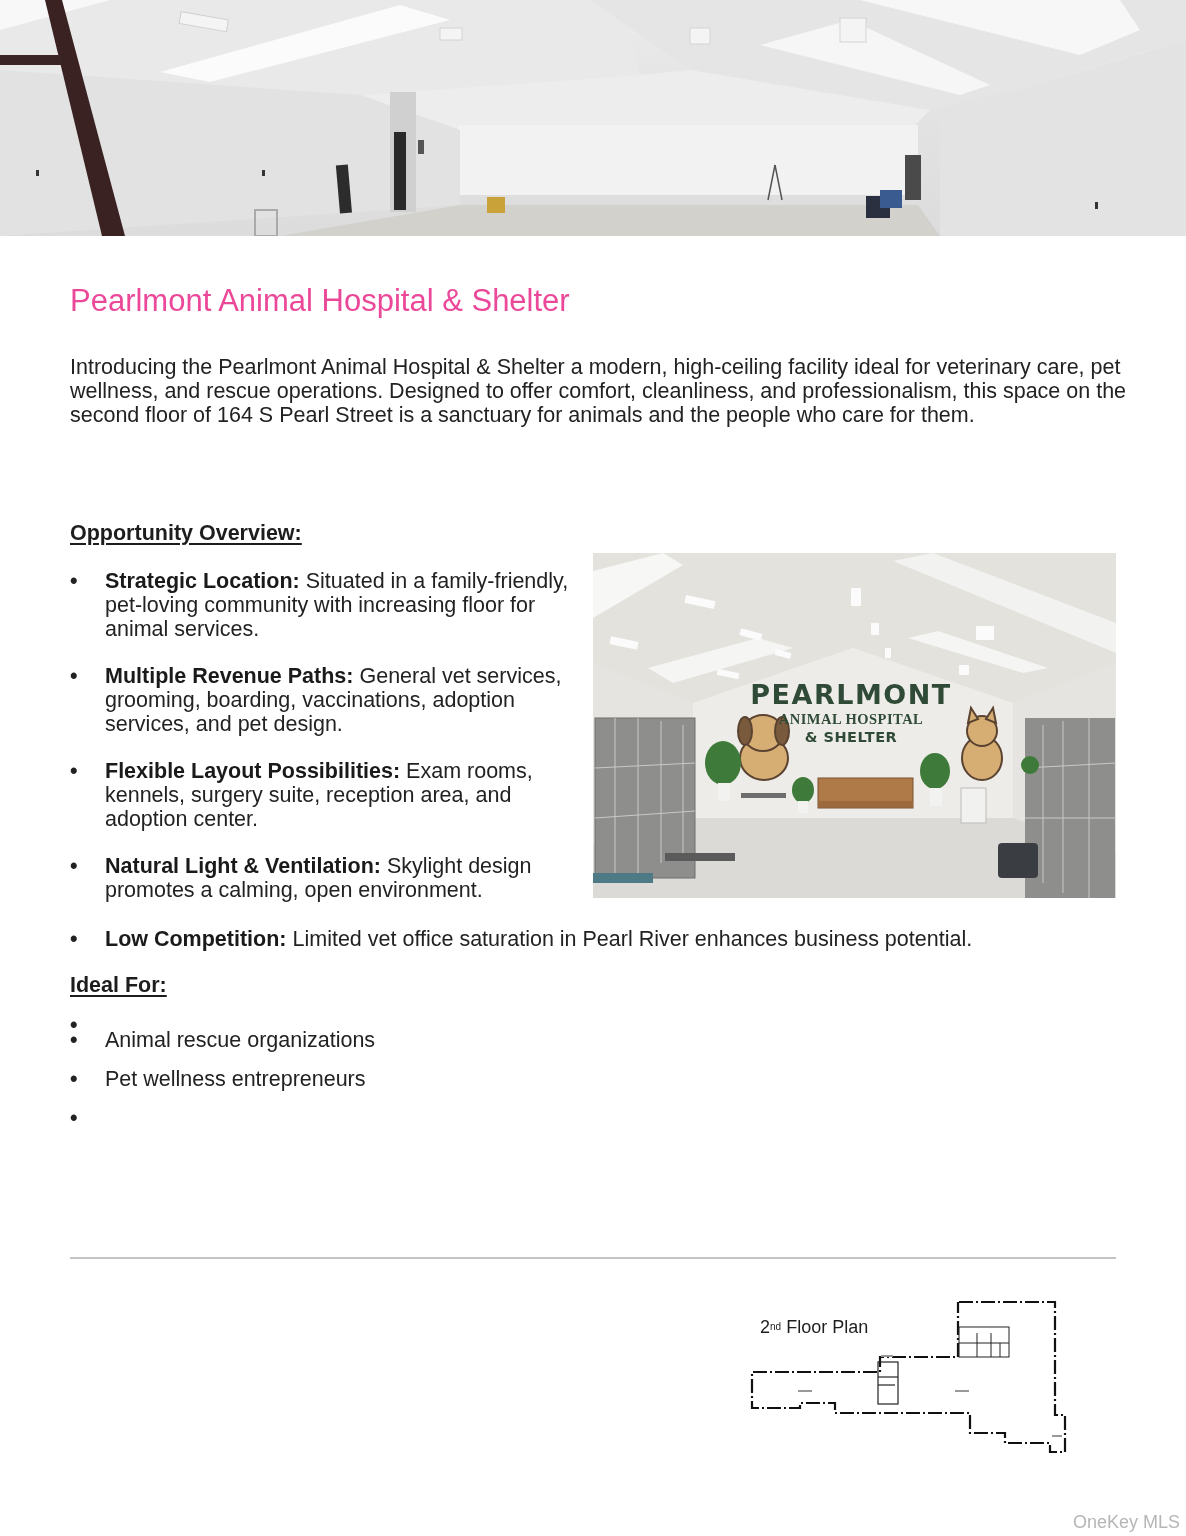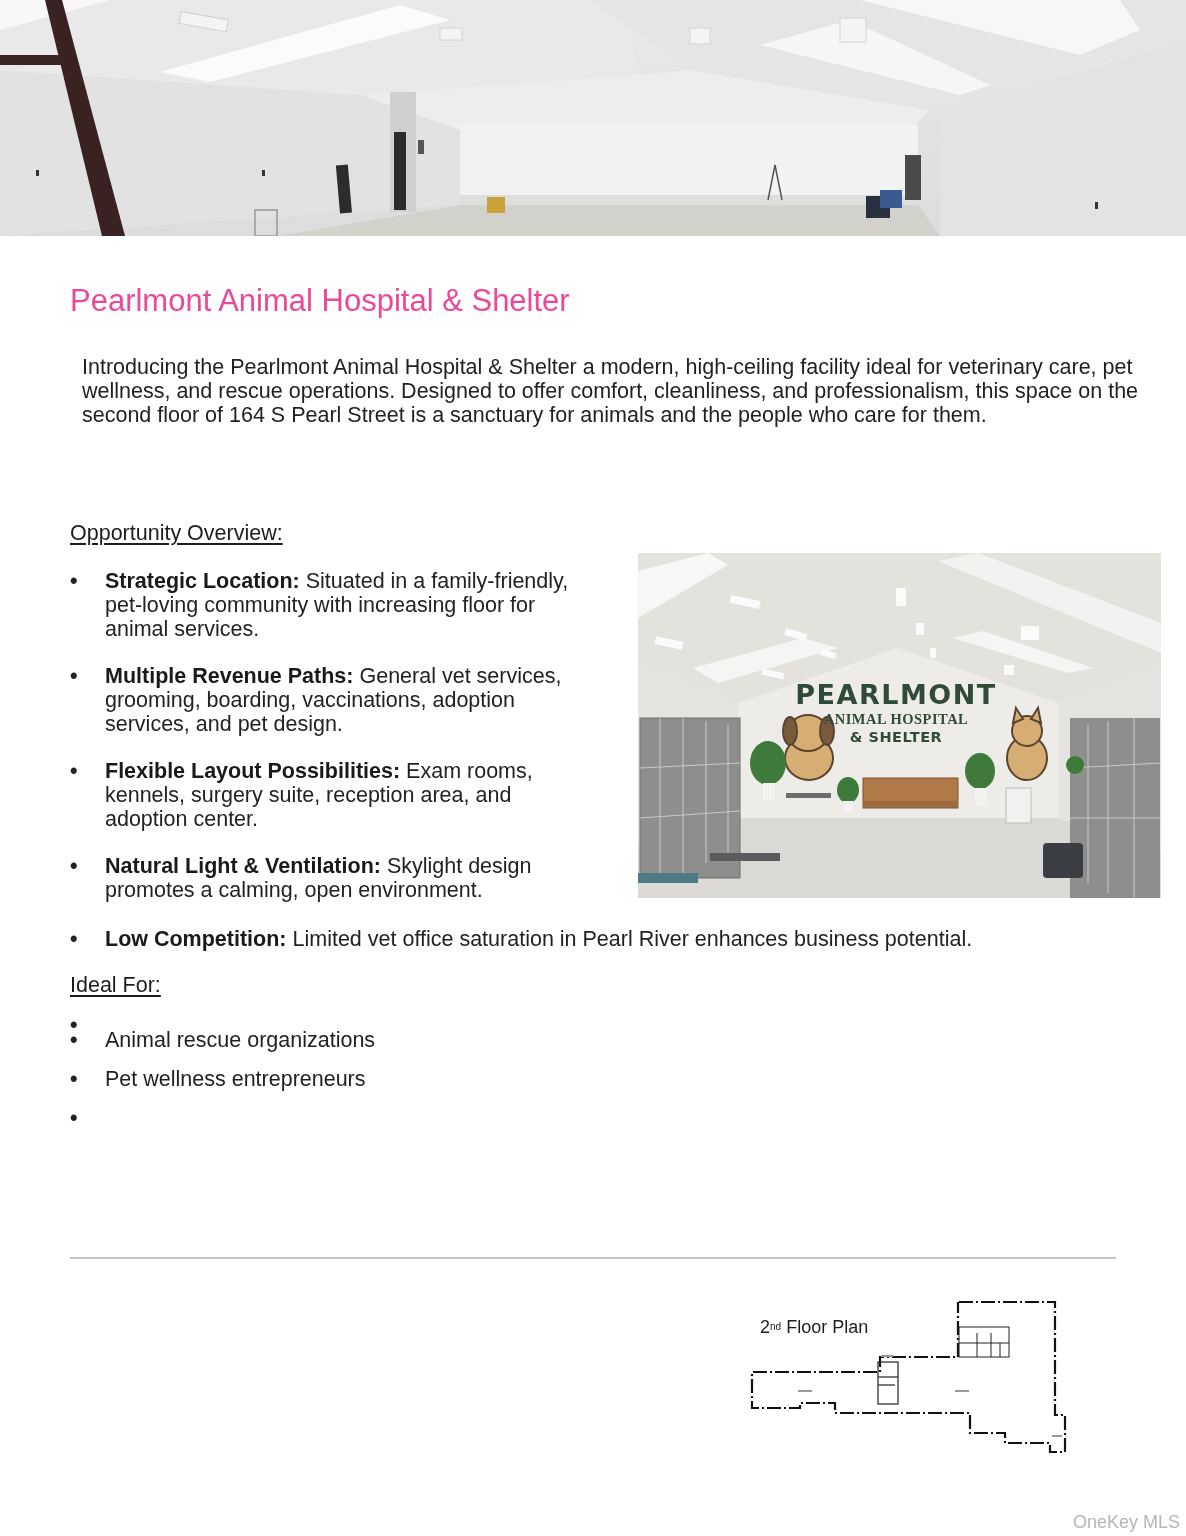--- a/index.html
+++ b/index.html
@@ -6,44 +6,44 @@
     html, body { width: 1186px; height: 1536px; background: #ffffff; overflow: hidden; }
     body { position: relative; font-family: "Liberation Sans", "DejaVu Sans", sans-serif; color: #1e1e1e; }
 
     
     .hero { position: absolute; left: 0; top: 0; width: 1186px; height: 236px; overflow: hidden;
       background: linear-gradient(180deg, #ececec 0%, #e4e4e4 40%, #dcdcdc 100%); }
     .hero svg { position: absolute; left: 0; top: 0; }
 
     
     .title { position: absolute; left: 70px; top: 283px; font-size: 31px; font-weight: normal; color: #ec4899; letter-spacing: 0px; }
-    .intro { position: absolute; left: 82px; top: 355px; width: 1060px; font-size: 21.5px; line-height: 24px; color: #222; }
-
-    
-    .section-head { position: absolute; left: 70px; font-size: 21.5px; font-weight: normal; text-decoration: underline; text-underline-offset: 3px; color: #1d1d1d; }
+    .intro { position: absolute; left: 70px; top: 355px; width: 1060px; font-size: 21.5px; line-height: 24px; color: #222; }
+
+    
+    .section-head { position: absolute; left: 70px; font-size: 21.5px; font-weight: bold; text-decoration: underline; text-underline-offset: 3px; color: #1d1d1d; }
     .sh-opportunity { top: 521px; }
     .sh-ideal { top: 973px; }
 
     
     .bullets { position: absolute; left: 70px; list-style: none; }
     .bullets li { position: relative; padding-left: 35px; font-size: 21.5px; line-height: 24px; color: #222; }
     .bullets li .dot { position: absolute; left: 0; top: 0; width: 20px; font-weight: bold; }
     .bullets li b { font-weight: bold; color: #1a1a1a; }
 
     .opp-list { top: 569px; width: 515px; }
     .opp-list li { margin-bottom: 23px; }
     .opp-list li:last-child { margin-bottom: 0; }
 
     .low-comp { position: absolute; left: 70px; top: 927px; width: 1050px; }
 
     .ideal-list { top: 1013px; width: 700px; }
     .ideal-list li { margin-bottom: 15px; }
 
     
-    .render { position: absolute; left: 593px; top: 553px; width: 523px; height: 345px; overflow: hidden; background: #eae8e4; margin-left: 45px; }
+    .render { position: absolute; left: 593px; top: 553px; width: 523px; height: 345px; overflow: hidden; background: #eae8e4; }
     .render svg { position: absolute; left: 0; top: 0; }
     .render .sign { position: absolute; left: 0; width: 100%; text-align: center; color: #2f4a36; font-weight: bold; }
     .render .sign-main { top: 126px; left: 108px; width: 300px; font-size: 27px; letter-spacing: 1.5px; font-family: "DejaVu Sans", sans-serif; }
     .render .sign-sub1 { top: 158px; left: 108px; width: 300px; font-size: 14.5px; letter-spacing: 0.5px; font-family: Liberation Serif, serif; }
     .render .sign-sub2 { top: 176px; left: 108px; width: 300px; font-size: 14.5px; letter-spacing: 0.5px; font-family: "DejaVu Sans", sans-serif; }
 
     
     .divider { position: absolute; left: 70px; top: 1257px; width: 1046px; height: 2px; background: #c4c4c4; }
 
     

